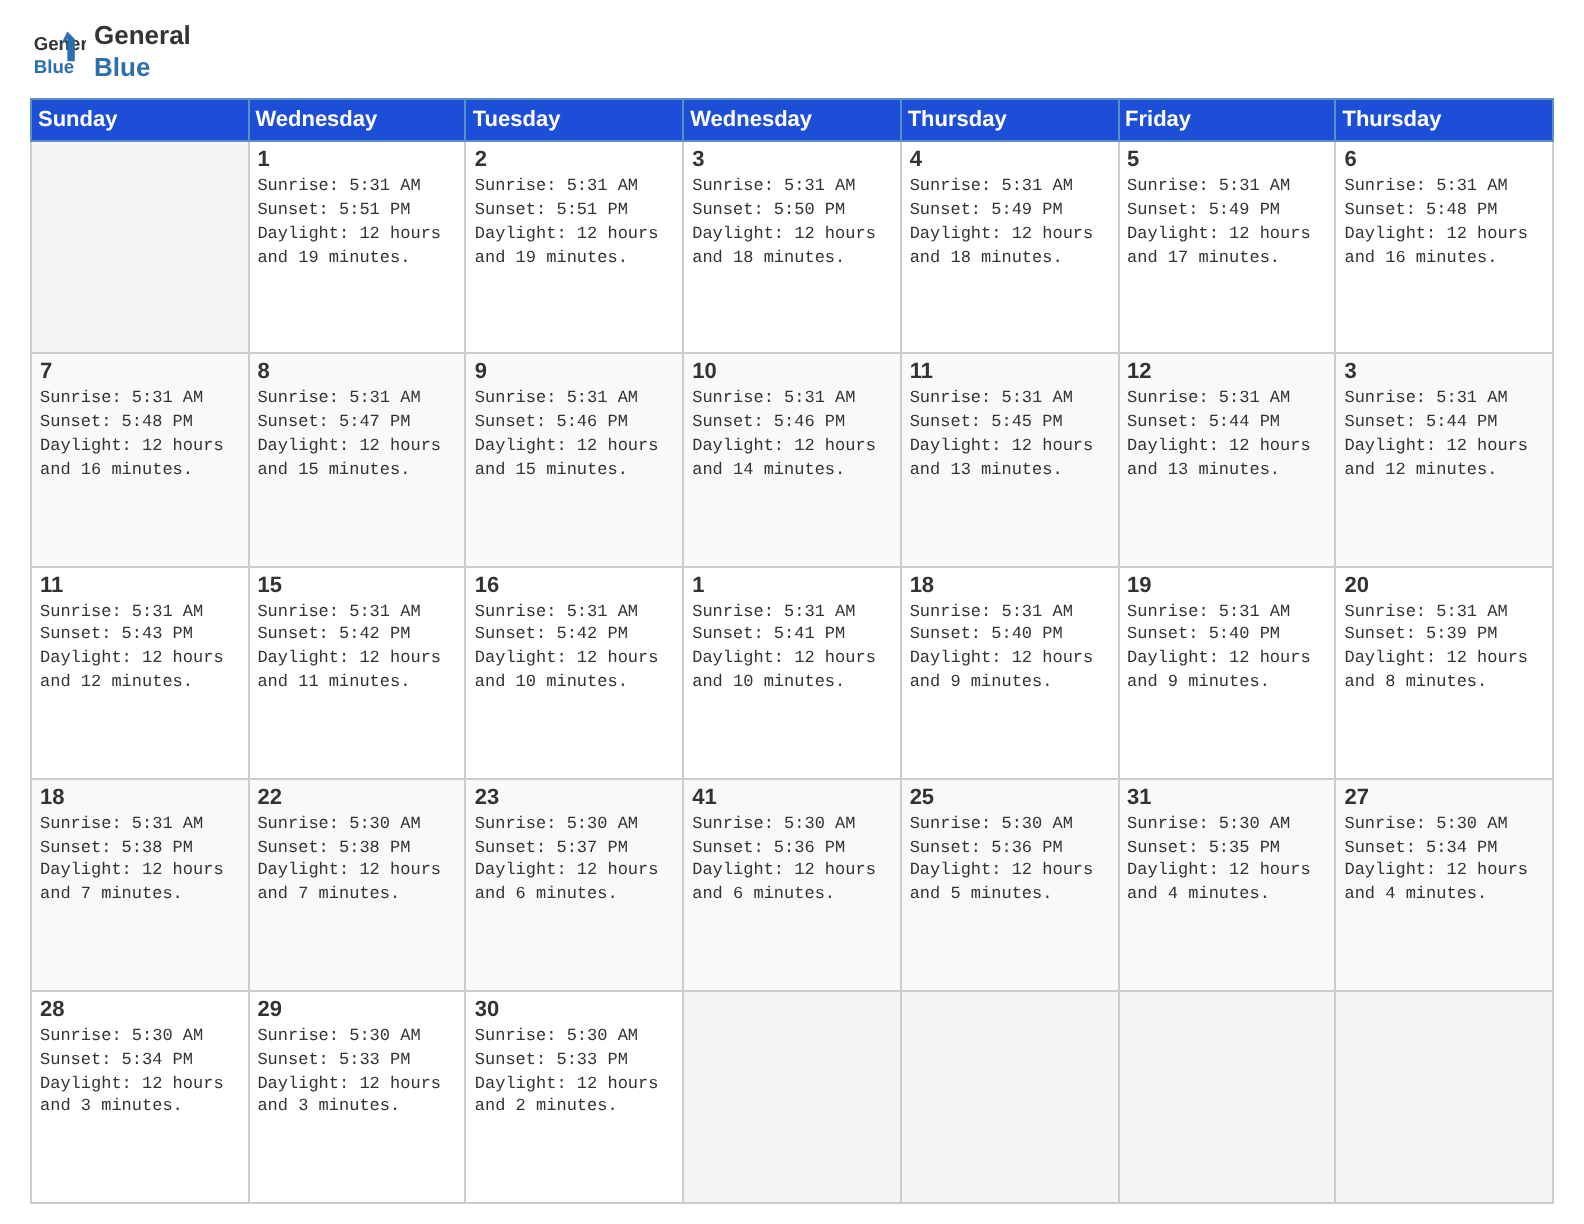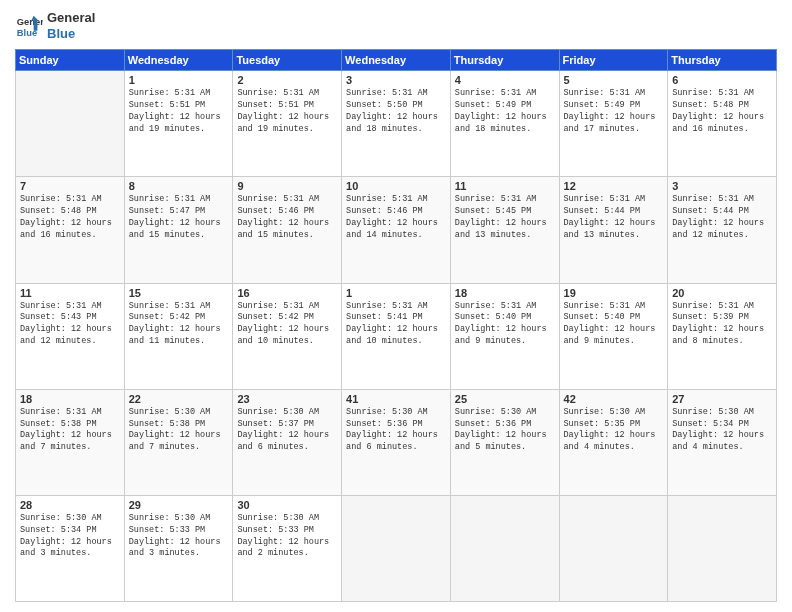--- a/index.html
+++ b/index.html
@@ -231,21 +231,21 @@
           </td>
           <td>
             <span class="day-number">41</span>
             <div class="day-info">Sunrise: 5:30 AM<br>Sunset: 5:36 PM<br>Daylight: 12 hours<br>and 6 minutes.</div>
           </td>
           <td>
             <span class="day-number">25</span>
             <div class="day-info">Sunrise: 5:30 AM<br>Sunset: 5:36 PM<br>Daylight: 12 hours<br>and 5 minutes.</div>
           </td>
           <td>
-            <span class="day-number">42</span>
+            <span class="day-number">31</span>
             <div class="day-info">Sunrise: 5:30 AM<br>Sunset: 5:35 PM<br>Daylight: 12 hours<br>and 4 minutes.</div>
           </td>
           <td>
             <span class="day-number">27</span>
             <div class="day-info">Sunrise: 5:30 AM<br>Sunset: 5:34 PM<br>Daylight: 12 hours<br>and 4 minutes.</div>
           </td>
         </tr>
         <tr>
           <td>
             <span class="day-number">28</span>

